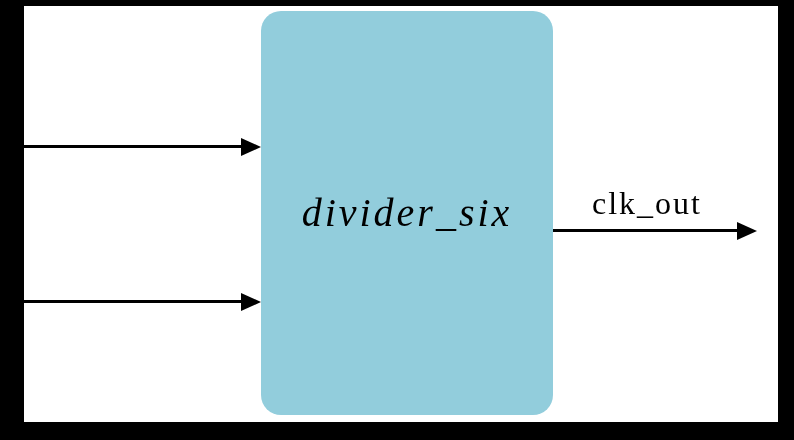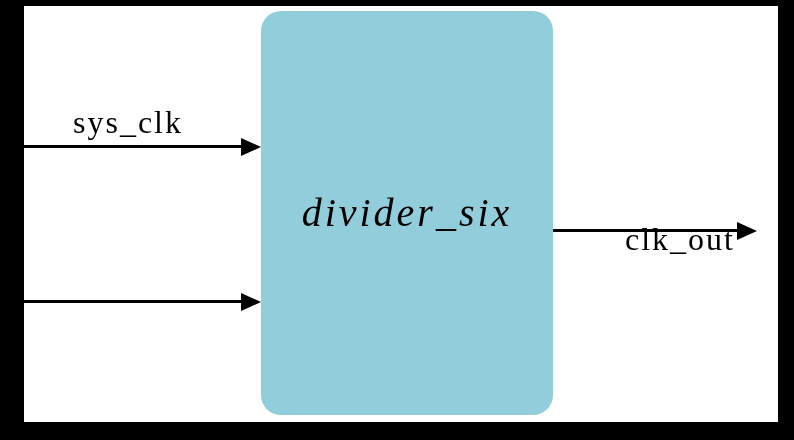--- a/index.html
+++ b/index.html
@@ -74,26 +74,25 @@
   <div class="canvas"></div>
 
   <div class="module-block">
     <span class="block-label">divider_six</span>
   </div>
 
   <div>
     <div class="wire-line" style="left:24px; top:145px; width:219px;"></div>
     <div class="wire-head" style="left:241px; top:138px;"></div>
   </div>
-  <span class="signal-label" style="left:128px; top:106px;">sys_clk</span>
 
   <div>
     <div class="wire-line" style="left:24px; top:300px; width:219px;"></div>
     <div class="wire-head" style="left:241px; top:293px;"></div>
   </div>
 
   <div>
     <div class="wire-line" style="left:553px; top:229px; width:186px;"></div>
     <div class="wire-head" style="left:737px; top:222px;"></div>
   </div>
-  <span class="signal-label" style="left:680px; top:187px;margin-top:36px;">clk_out</span>
+  <span class="signal-label" style="left:647px; top:187px;">clk_out</span>
 
 </div>
 
 </body></html>

